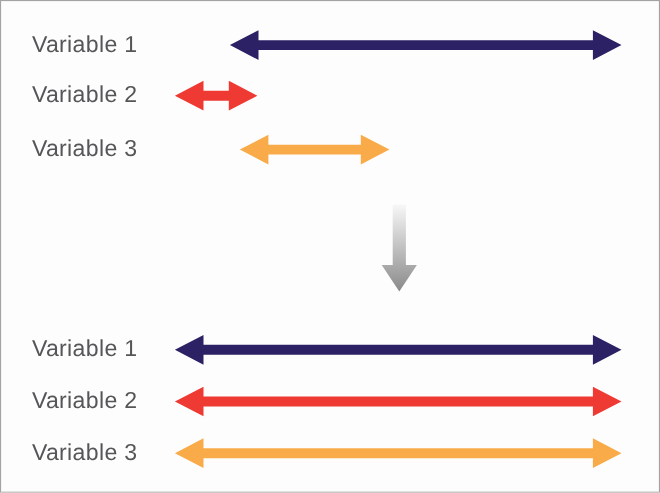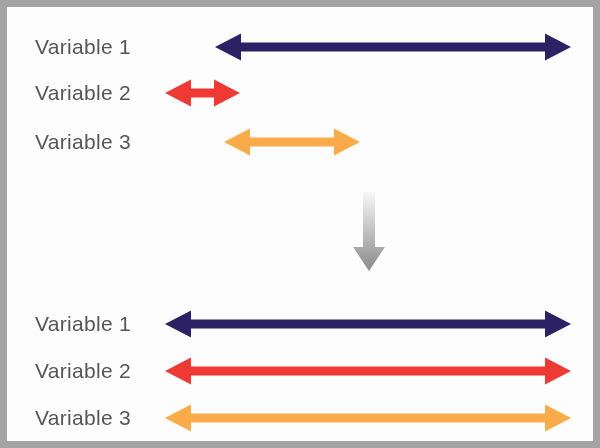--- a/index.html
+++ b/index.html
@@ -6,21 +6,21 @@
     margin: 0;
     padding: 0;
     background: #ffffff;
     font-family: "Liberation Sans", sans-serif;
   }
   .frame {
     position: relative;
     width: 600px;
     height: 448px;
     box-sizing: border-box;
-    border: 7px solid #a3a3a3;
+    border: 1px solid #a3a3a3;
     background: #fdfdfd;
     overflow: hidden;
   }
   .arrows-layer {
     position: absolute;
     left: 0;
     top: 0;
     width: 600px;
     height: 448px;
     display: block;

